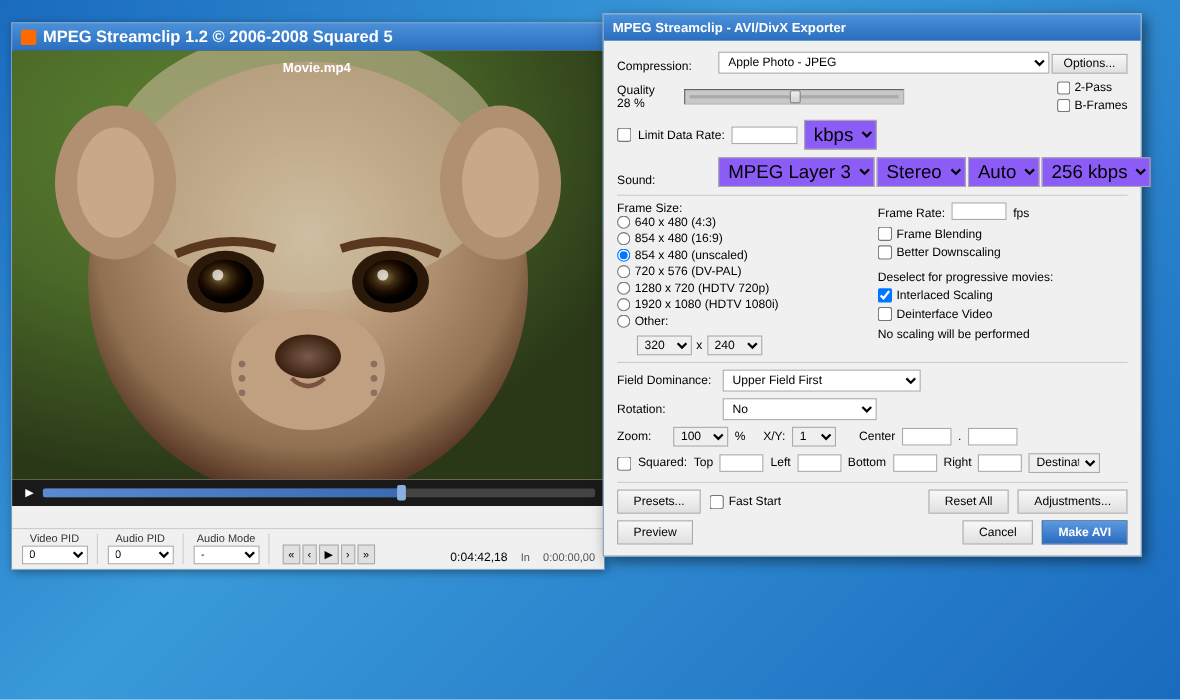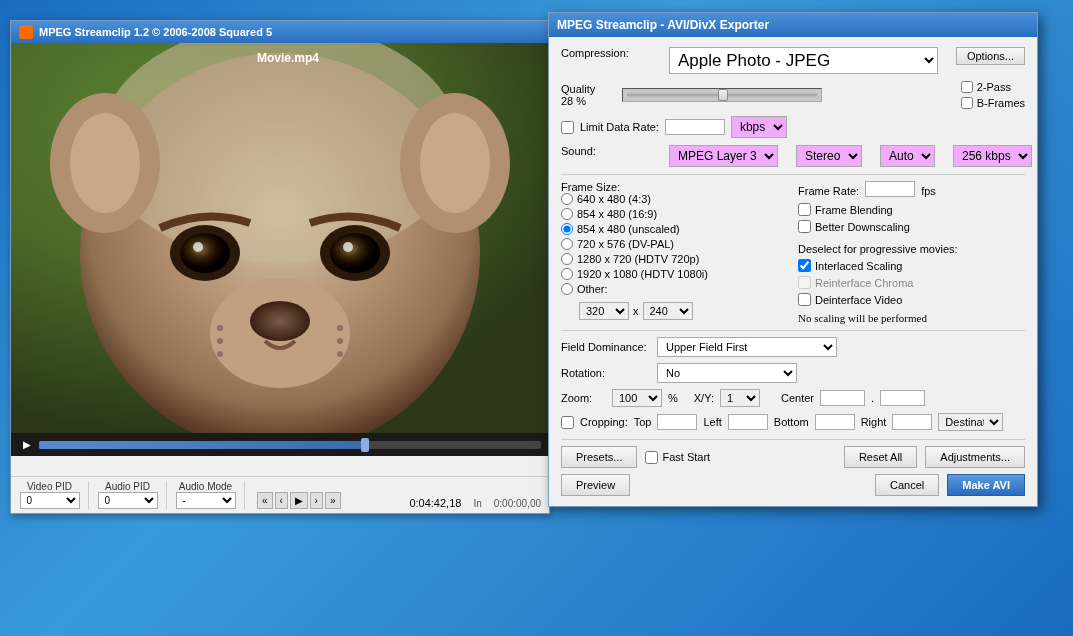--- a/index.html
+++ b/index.html
@@ -20,21 +20,21 @@
       left: 10px;
       width: 540px;
       background: #f0f0f0;
       border: 1px solid #7a9cbf;
       box-shadow: 2px 2px 8px rgba(0,0,0,0.4);
     }
     .title-bar {
       background: linear-gradient(to bottom, #4a90d9 0%, #2a6fbf 100%);
       color: white;
       padding: 4px 8px;
-      font-size: 11px;
+      font-size: 15px;
       font-weight: bold;
       display: flex;
       align-items: center;
       gap: 6px;
     }
     .title-bar-icon {
       width: 14px; height: 14px;
       background: #ff6a00;
       border-radius: 2px;
       display: inline-block;
@@ -179,33 +179,33 @@
       font-size: 12px;
       font-weight: bold;
       display: flex;
       align-items: center;
     }
     .dialog-body {
       padding: 10px 12px;
     }
     .form-row {
       display: flex;
-      align-items: flex-start;
+      align-items: flex-end;
       margin-bottom: 7px;
-      gap: 18px;
+      gap: 2px;
     }
     .form-label {
       min-width: 90px;
       color: #000;
       font-size: 11px;
     }
     .compression-select {
       flex: 1;
       padding: 2px 4px;
-      font-size: 17px;
+      font-size: 11px;
       border: 1px solid #aaa;
       background: white;
     }
     .options-btn {
       padding: 2px 10px;
       font-size: 11px;
       background: linear-gradient(to bottom, #f8f8f8, #e0e0e0);
       border: 1px solid #aaa;
       cursor: pointer;
     }
@@ -259,23 +259,23 @@
       margin-bottom: 7px;
     }
     .data-rate-input {
       width: 60px;
       padding: 1px 3px;
       border: 1px solid #aaa;
       font-size: 11px;
     }
     .sound-select {
       padding: 2px 4px;
-      font-size: 12px;
-      border: 1px solid #aaa;
-      background: #f0abfc;
+      font-size: 17px;
+      border: 1px solid #aaa;
+      background: #8b5cf6;
     }
 
     .divider {
       border: none;
       border-top: 1px solid #ccc;
       margin: 6px 0;
     }
 
     .two-column {
       display: flex;
@@ -639,29 +639,25 @@
           </div>
         </div>
         <div style="margin-top:10px;">
           <span class="prog-label">Deselect for progressive movies:</span>
           <div class="right-checkboxes" style="margin-top:4px;">
             <div class="right-check-row">
               <input type="checkbox" checked="" style="">
               <span>Interlaced Scaling</span>
             </div>
             <div class="right-check-row">
-              <input type="checkbox" disabled="" style="">
-              <span style="color:#888;">Reinterface Chroma</span>
-            </div>
-            <div class="right-check-row">
               <input type="checkbox" style="">
               <span>Deinterface Video</span>
             </div>
           </div>
-          <div class="no-scaling" style="margin-top:6px;font-family:Liberation Serif, serif;">No scaling will be performed</div>
+          <div class="no-scaling" style="margin-top:6px;">No scaling will be performed</div>
         </div>
       </div>
     </div>
 
     <hr class="divider">
 
     <div class="field-dom-row">
       <span class="form-label">Field Dominance:</span>
       <select class="big-select">
         <option>Upper Field First</option>
@@ -686,21 +682,21 @@
         <option>1</option>
       </select>
       <span style="margin-left:15px;">Center</span>
       <input type="text" class="center-input" style="">
       <span>.</span>
       <input type="text" class="center-input" style="">
     </div>
 
     <div class="cropping-row">
       <input type="checkbox" style="">
-      <span>Cropping:</span>
+      <span>Squared:</span>
       <span>Top</span>
       <input type="text" class="crop-input" style="">
       <span>Left</span>
       <input type="text" class="crop-input" style="">
       <span>Bottom</span>
       <input type="text" class="crop-input" style="">
       <span>Right</span>
       <input type="text" class="crop-input" style="">
       <select class="dest-select">
         <option>Destinati</option>

